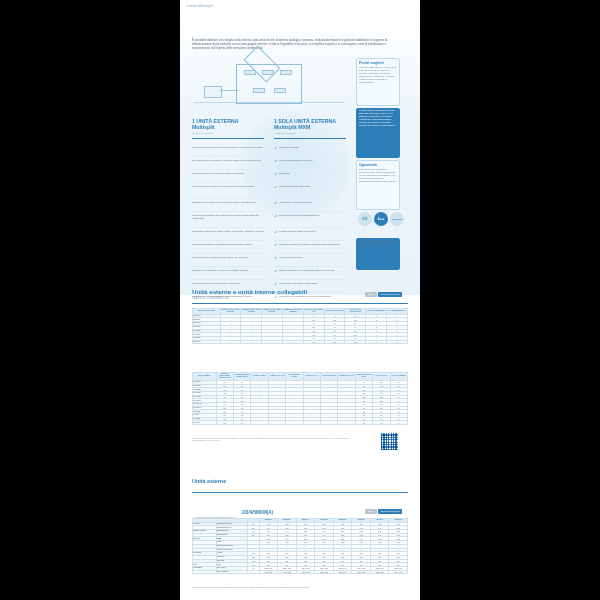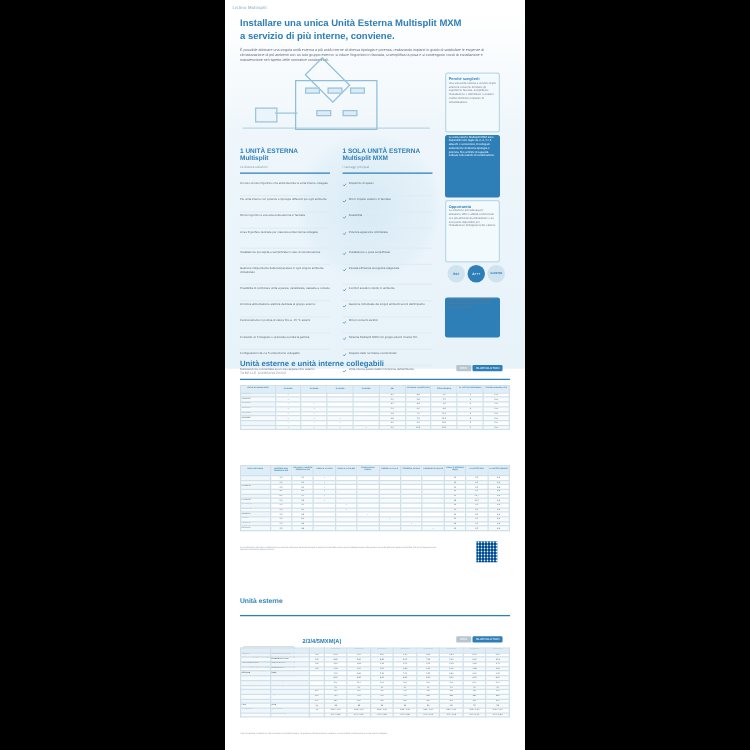--- a/index.html
+++ b/index.html
@@ -62,24 +62,20 @@
   <div class="band-left"></div>
   <div class="band-right"></div>
 
   <div class="sheet">
 
     <div class="runhead">Listino Multisplit</div>
 
     <div class="hero">
       <div class="watermark"></div>
 
-      <div class="hero-title">
-        <span>Installare una unica Unità Esterna Multisplit MXM</span><br>
-        <span>a servizio di più interne, conviene.</span>
-      </div>
 
       <div class="hero-sub">È possibile abbinare una singola unità esterna a più unità interne di diversa tipologia e potenza, realizzando impianti in grado di soddisfare le esigenze di climatizzazione di più ambienti con un solo gruppo esterno: si riduce l'ingombro in facciata, si semplifica la posa e si contengono i costi di installazione e manutenzione nel rispetto delle normative condominiali.</div>
 
       <div class="hero-img">
         <div class="ground"></div>
         <div class="house" style="left:42px;top:8px;width:64px;height:38px;border-color:#8fbedb;"></div>
         <div class="house" style="left:52px;top:-2px;width:30px;height:18px;transform:rotate(45deg);border-color:#8fbedb;"></div>
         <div class="house" style="left:10px;top:30px;width:16px;height:10px;background:#eaf4fa;"></div>
         <div class="house" style="left:50px;top:14px;width:10px;height:3px;background:#dcecf6;"></div>
         <div class="house" style="left:68px;top:14px;width:10px;height:3px;background:#dcecf6;"></div>

